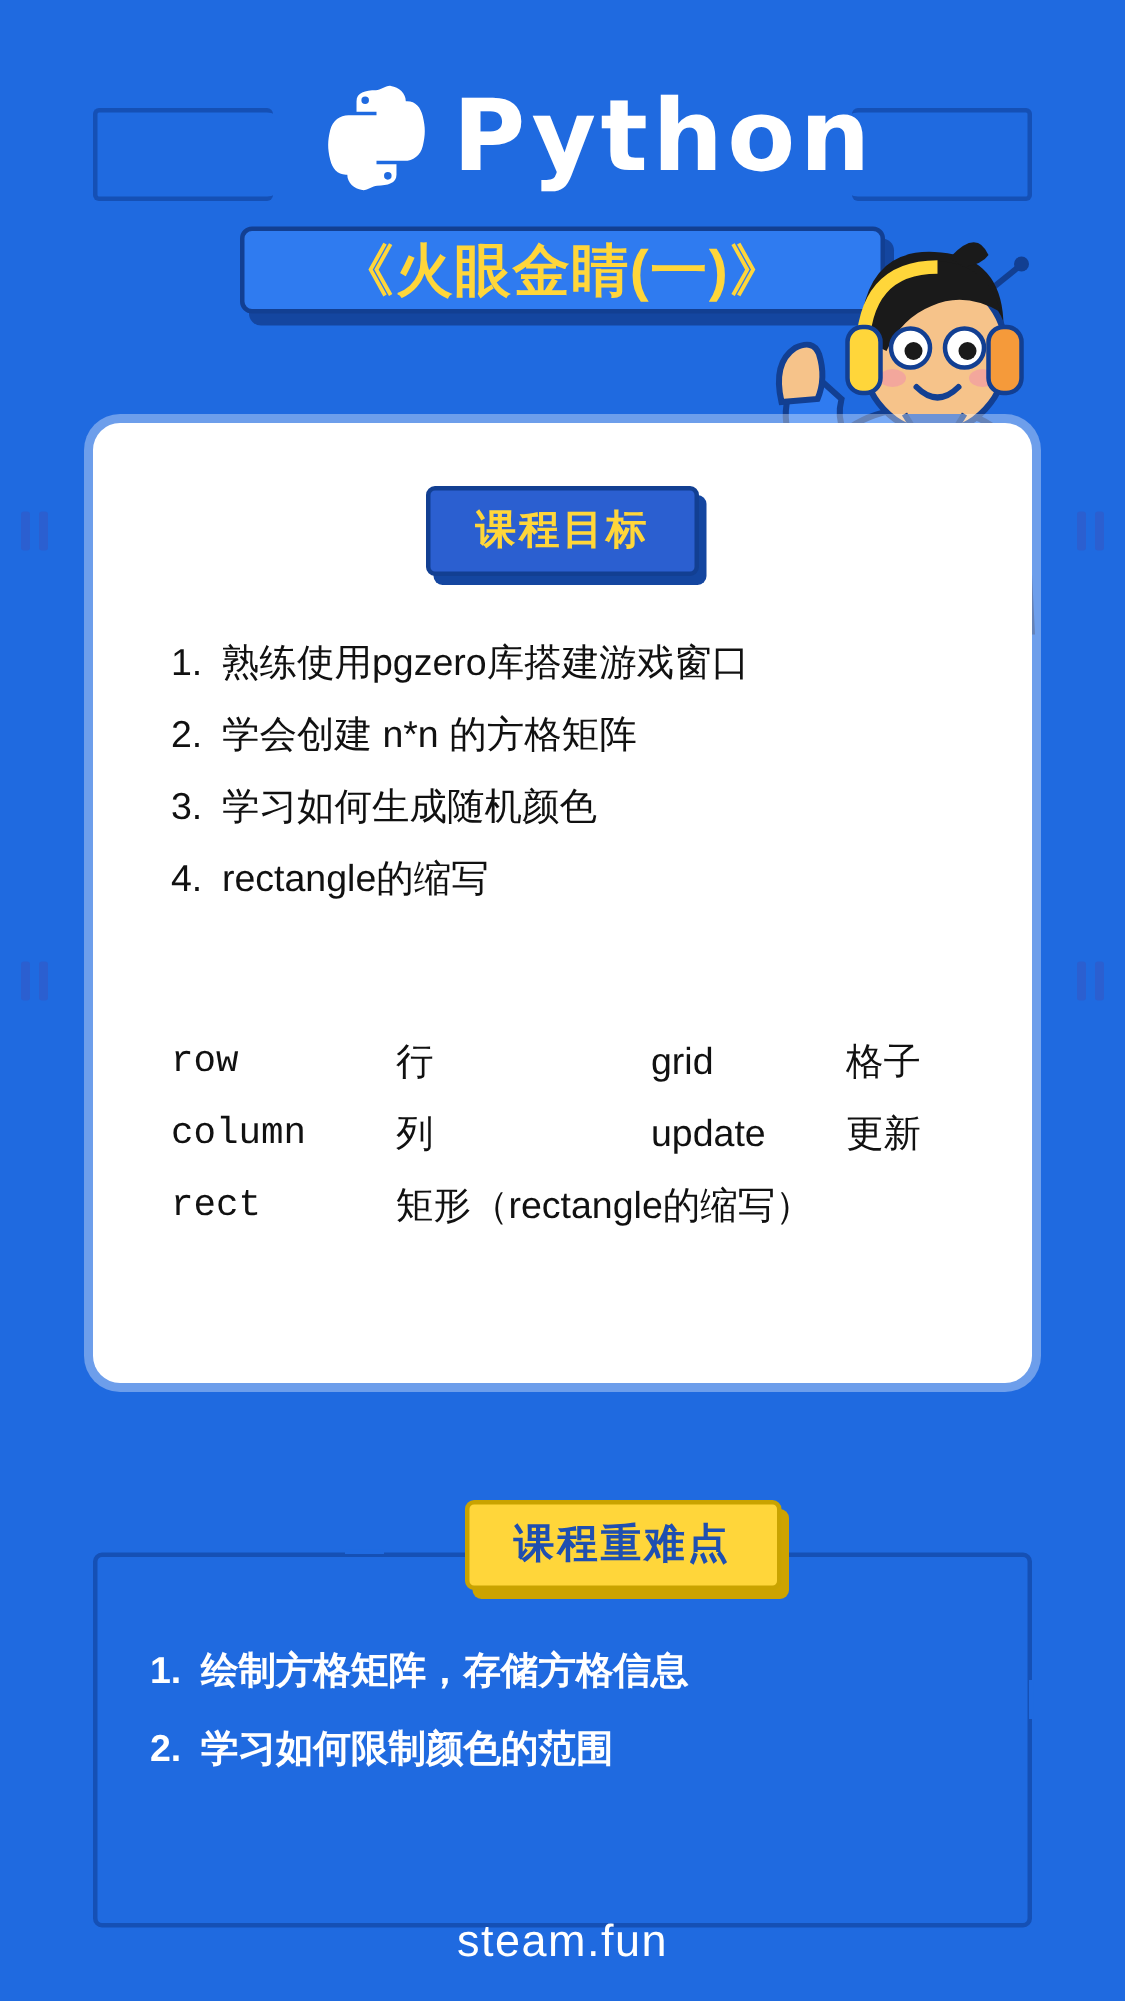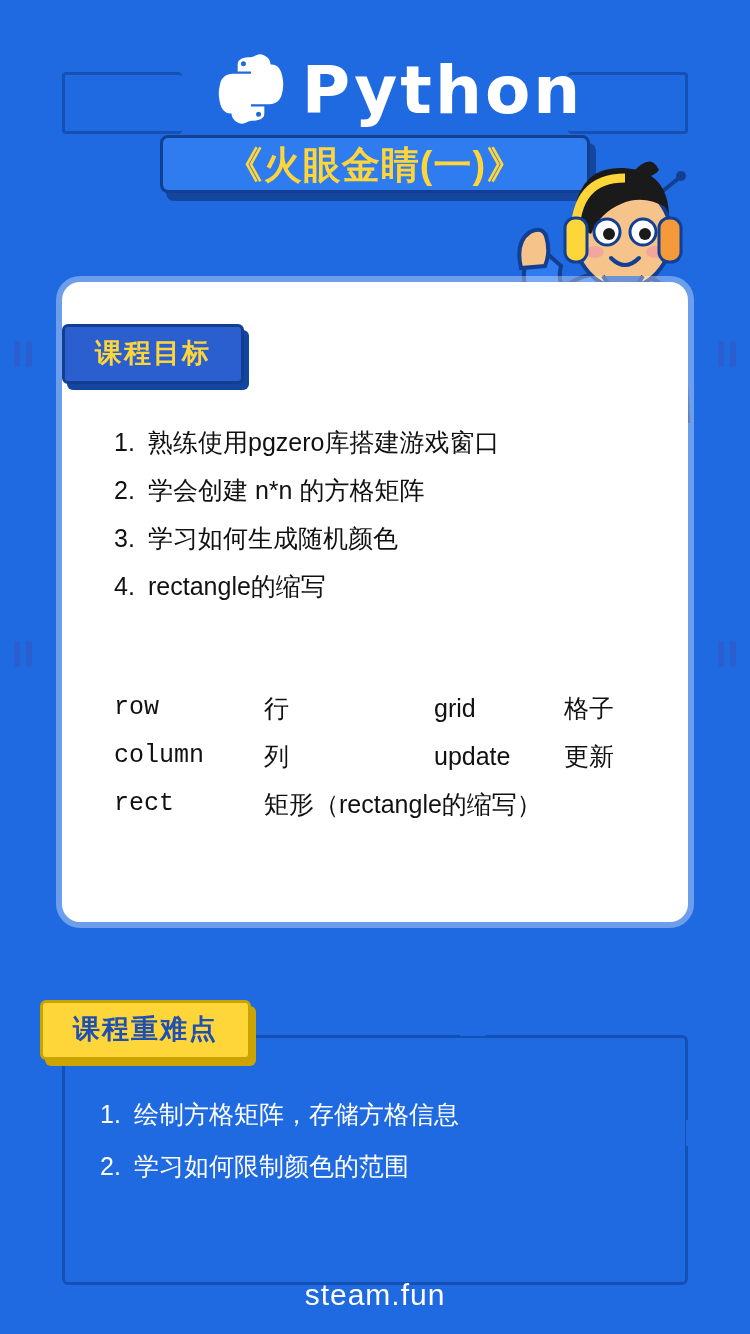--- a/index.html
+++ b/index.html
@@ -40,37 +40,37 @@
 
   
   .header {
     position: absolute;
     left: 0; top: 52px;
     width: 750px;
     text-align: center;
   }
   .logo-row {
     display: flex;
-    align-items: flex-start;
+    align-items: flex-end;
     justify-content: center;
     gap: 14px;
     margin-left: 47px;
   }
   .py-logo { width: 74px; height: 74px; }
   .py-title {
     font-size: 66px;
     font-weight: bold;
     color: #ffffff;
     letter-spacing: 3px;
     font-family: "DejaVu Sans", sans-serif;
   }
 
   .subtitle-wrap {
     position: relative;
-    margin: 6px auto 0;
+    margin: 22px auto 0;
     width: 430px;
     height: 64px;
   }
   .subtitle-shadow {
     position: absolute;
     left: 6px; top: 8px;
     width: 430px; height: 58px;
     background: #1446a0;
     border-radius: 8px;
   }
@@ -96,21 +96,21 @@
     background: #ffffff;
     border-radius: 18px;
     box-shadow: 0 0 0 6px rgba(255,255,255,0.35);
   }
 
   
   .ribbon-wrap {
     position: relative;
     width: 100%;
     display: flex;
-    justify-content: flex-start;
+    justify-content: center;
     align-items: center;
   }
   .ribbon {
     position: relative;
     background: #2b5fd0;
     border: 3px solid #123f92;
     border-radius: 6px;
     color: #ffd63a;
     font-size: 27px;
     font-weight: bold;
@@ -161,21 +161,21 @@
   .t-cn { width: 170px; }
   .t-en2 { width: 130px; }
 
   .keypoints {
     position: absolute;
     left: 100px; top: 1088px;
     color: #ffffff;
     font-size: 25px;
     line-height: 52px;
   }
-  .keypoints li { list-style: none; }
+  .keypoints li { list-style: none; font-weight: bold; }
 
   .section2 {
     position: absolute;
     left: 0; top: 1000px;
     width: 750px;
     margin-left: 40px;
   }
 
   .footer {
     position: absolute;

